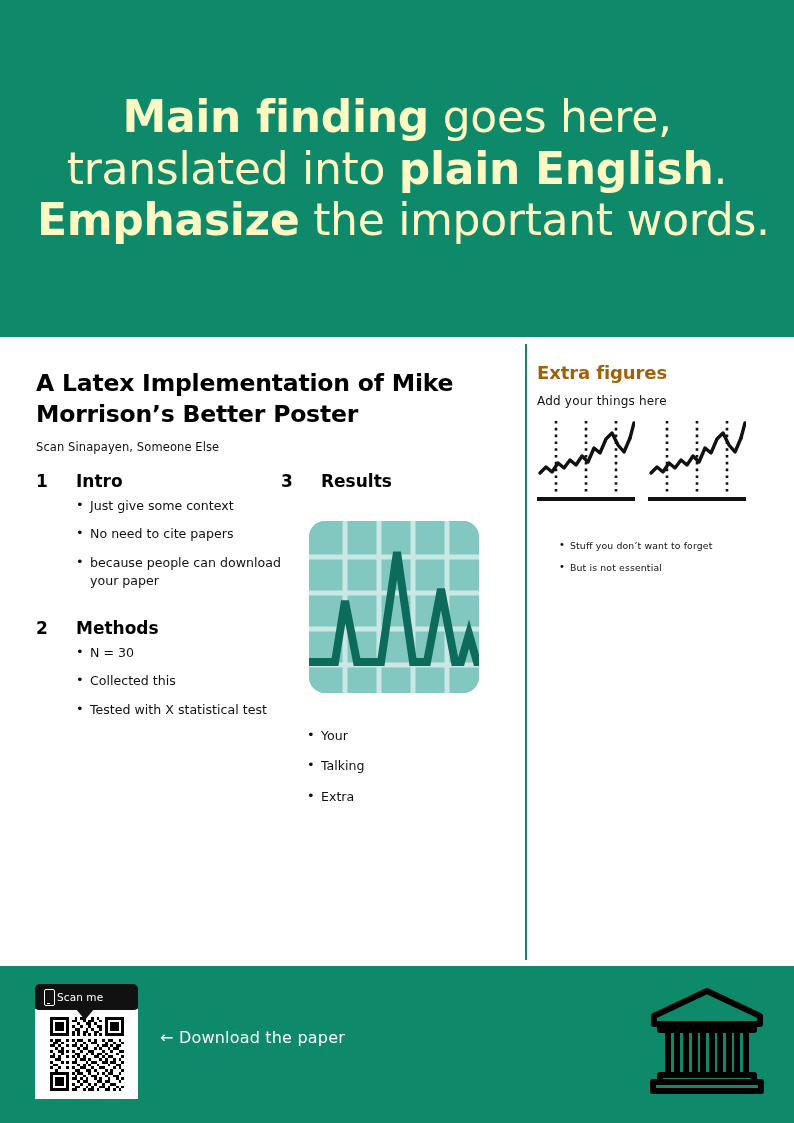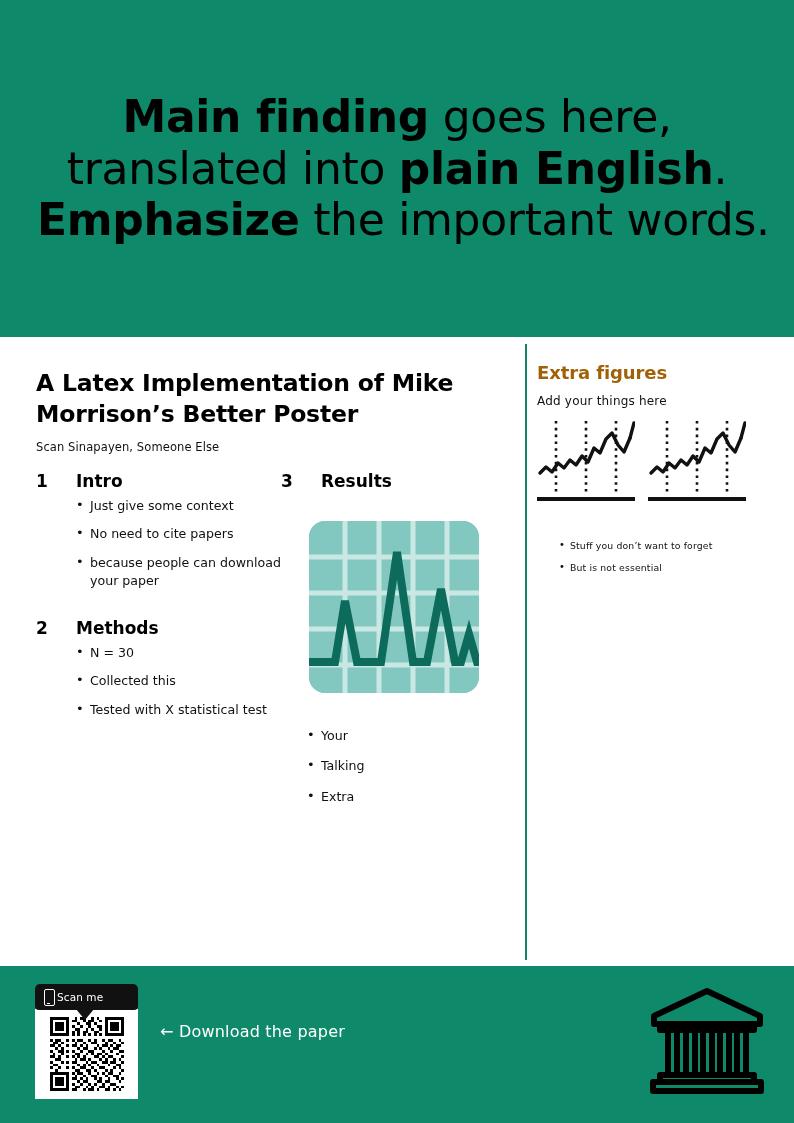--- a/index.html
+++ b/index.html
@@ -25,21 +25,21 @@
     width: 794px;
     height: 337px;
     background: #0e8a6b;
     display: flex;
     align-items: center;
     justify-content: center;
   }
   .header-inner {
     width: 720px;
     text-align: center;
-    color: #000000;
+    color: #fef9c3;
     font-family: "DejaVu Sans", sans-serif;
     line-height: 1.18;
   }
   .hline {
     display: block;
     font-size: 44px;
     font-weight: 400;
     letter-spacing: -0.3px;
     white-space: nowrap;
   }
@@ -242,21 +242,21 @@
     width: 103px;
     height: 90px;
     background: #ffffff;
     margin-top: -1px;
     overflow: hidden;
   }
   .qr-svg { display: block; margin: 5px auto 0 auto; }
 
   .download-text {
     position: absolute;
-    left: 160px; top: 56px;
+    left: 160px; top: 62px;
     color: #ffffff;
     font-size: 16px;
     letter-spacing: 0.2px;
   }
   .inst-logo {
     position: absolute;
     right: 28px; top: 18px;
   }
 </style>
 </head>

